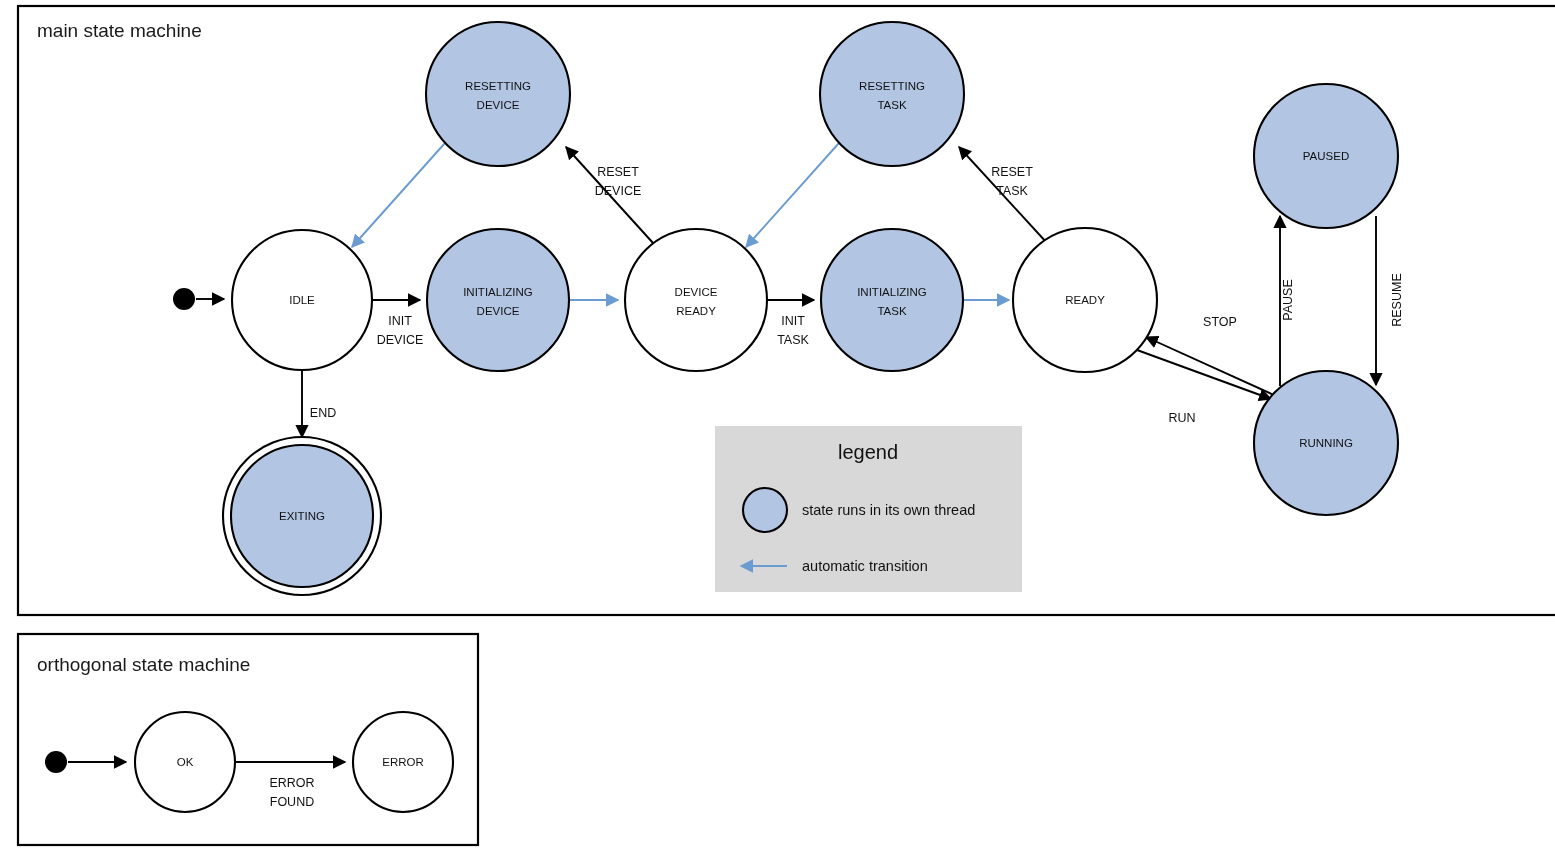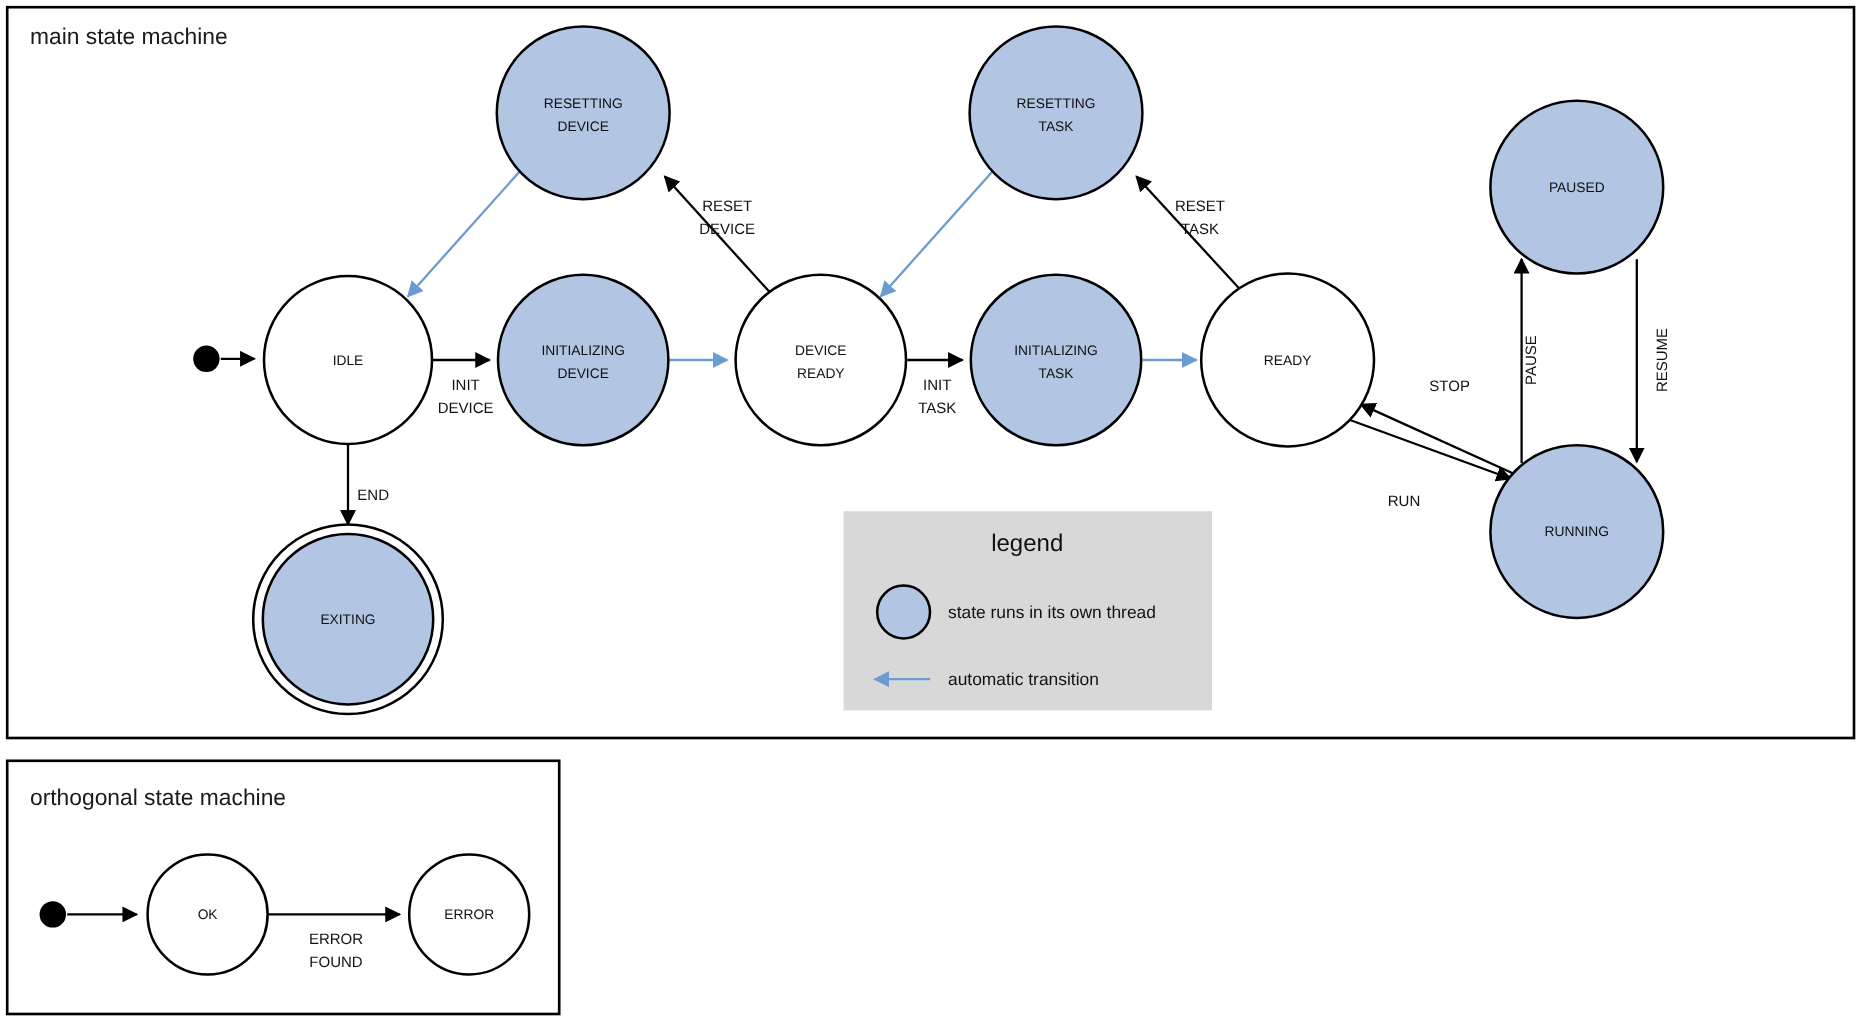--- a/index.html
+++ b/index.html
@@ -1,17 +1,17 @@
 <!DOCTYPE html>
 <html><head>
 <meta charset="utf-8">
 <style>
   html,body{margin:0;padding:0;background:#ffffff;}
   body{width:1555px;height:852px;font-family:"Liberation Sans",sans-serif;position:relative;overflow:hidden;}
-  #stage{position:absolute;left:0;top:0;width:1309px;height:852px;}
+  #stage{position:absolute;left:12px;top:0;width:1309px;height:852px;}
   svg.canvas{position:absolute;left:0;top:0;width:1555px;height:852px;}
   .box-title{font-size:19px;fill:#1a1a1a;}
   .state-label{font-size:11.5px;fill:#111111;text-anchor:middle;}
   .edge-label{font-size:12.5px;fill:#111111;text-anchor:middle;}
   .legend-title{font-size:20px;fill:#111111;text-anchor:middle;}
   .legend-text{font-size:14.5px;fill:#111111;}
   .node-circle{stroke:#000000;stroke-width:2.1;}
   .node-fill-plain{fill:#ffffff;}
   .node-fill-thread{fill:#b2c6e4;}
   .edge{stroke:#000000;stroke-width:1.9;fill:none;}

